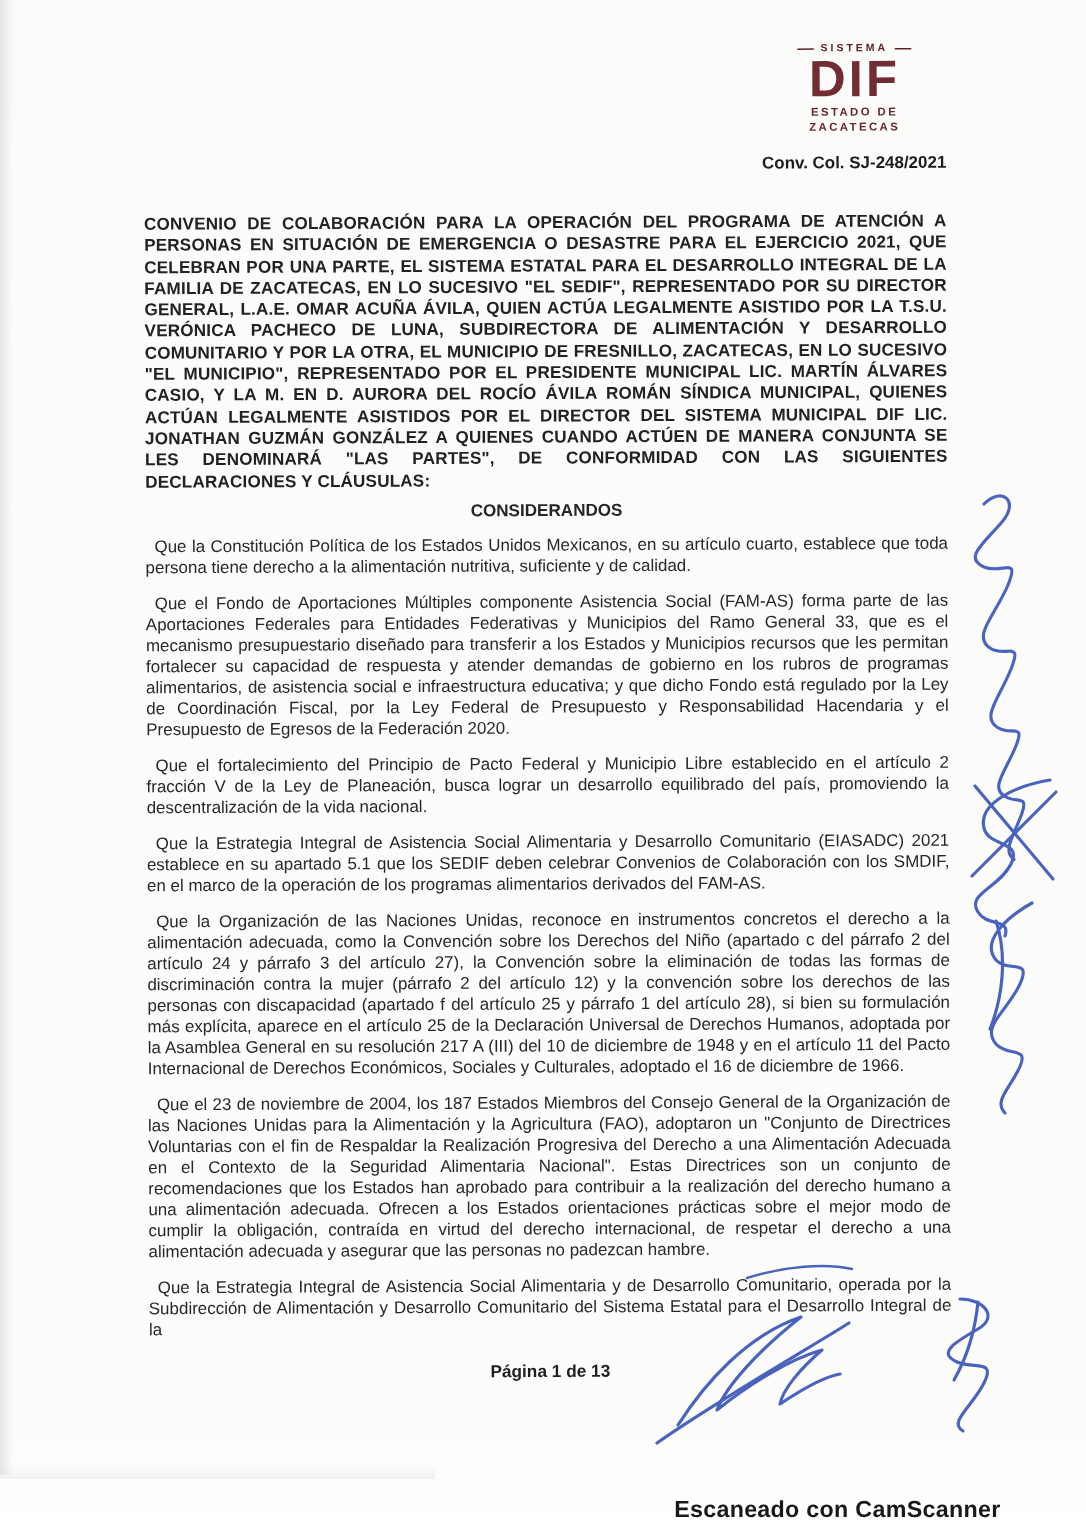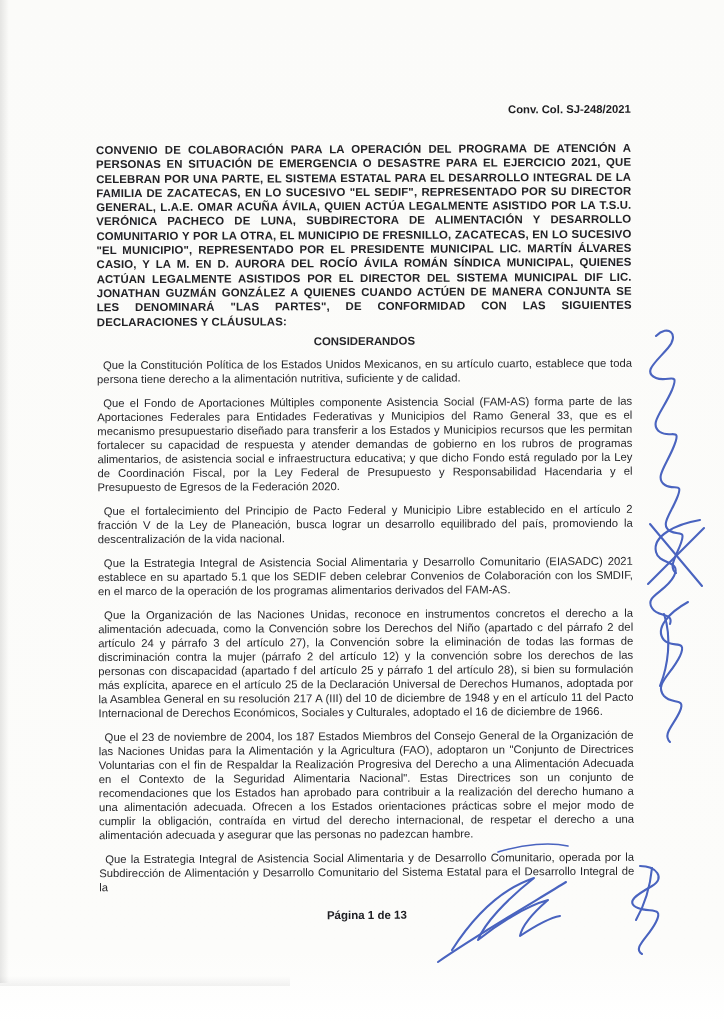--- a/index.html
+++ b/index.html
@@ -51,20 +51,32 @@
     font-size:15.5px; font-weight:600; color:#191919; letter-spacing:0.2px;
   }
 </style>
 </head>
 <body>
 
 <div class="scan-page">
 
   <div class="sheet">
 
+    <div class="logo">
+      <div class="logo-top">
+        <span class="dash"></span>
+        <span class="sistema">SISTEMA</span>
+        <span class="dash"></span>
+      </div>
+      <div class="logo-dif">DIF</div>
+      <div class="logo-sub">
+        <div>ESTADO DE</div>
+        <div>ZACATECAS</div>
+      </div>
+    </div>
 
     <div class="ref">Conv. Col. SJ-248/2021</div>
 
     <p class="title">CONVENIO DE COLABORACIÓN PARA LA OPERACIÓN DEL PROGRAMA DE ATENCIÓN A PERSONAS EN SITUACIÓN DE EMERGENCIA O DESASTRE PARA EL EJERCICIO 2021, QUE CELEBRAN POR UNA PARTE, EL SISTEMA ESTATAL PARA EL DESARROLLO INTEGRAL DE LA FAMILIA DE ZACATECAS, EN LO SUCESIVO "EL SEDIF", REPRESENTADO POR SU DIRECTOR GENERAL, L.A.E. OMAR ACUÑA ÁVILA, QUIEN ACTÚA LEGALMENTE ASISTIDO POR LA T.S.U. VERÓNICA PACHECO DE LUNA, SUBDIRECTORA DE ALIMENTACIÓN Y DESARROLLO COMUNITARIO Y POR LA OTRA, EL MUNICIPIO DE FRESNILLO, ZACATECAS, EN LO SUCESIVO "EL MUNICIPIO", REPRESENTADO POR EL PRESIDENTE MUNICIPAL LIC. MARTÍN ÁLVARES CASIO, Y LA M. EN D. AURORA DEL ROCÍO ÁVILA ROMÁN  SÍNDICA MUNICIPAL, QUIENES ACTÚAN LEGALMENTE ASISTIDOS POR EL DIRECTOR DEL SISTEMA MUNICIPAL DIF LIC. JONATHAN GUZMÁN GONZÁLEZ  A QUIENES CUANDO ACTÚEN DE MANERA CONJUNTA SE LES DENOMINARÁ "LAS PARTES", DE CONFORMIDAD CON LAS SIGUIENTES DECLARACIONES Y CLÁUSULAS:</p>
 
     <div class="heading">CONSIDERANDOS</div>
 
     <p class="para">Que la Constitución Política de los Estados Unidos Mexicanos, en su artículo cuarto, establece que toda persona tiene derecho a la alimentación nutritiva, suficiente y de calidad.</p>
     <p class="para">Que el Fondo de Aportaciones Múltiples componente Asistencia Social (FAM-AS) forma parte de las Aportaciones Federales para Entidades Federativas y Municipios del Ramo General 33, que es el mecanismo presupuestario diseñado para transferir a los Estados y Municipios recursos que les permitan fortalecer su capacidad de respuesta y atender demandas de gobierno en los rubros de programas alimentarios, de asistencia social e infraestructura educativa; y que dicho Fondo está regulado por la Ley de Coordinación Fiscal, por la Ley Federal de Presupuesto y Responsabilidad Hacendaria y el Presupuesto de Egresos de la Federación 2020.</p>
     <p class="para">Que el fortalecimiento del Principio de Pacto Federal y Municipio Libre establecido en el artículo 2 fracción V de la Ley de Planeación, busca lograr un desarrollo equilibrado del país, promoviendo la descentralización de la vida nacional.</p>
@@ -88,13 +100,14 @@
       <path d="M452 950 c18 -28 46 -60 82 -72 c-28 22 -50 46 -56 62 c20 -16 48 -34 70 -40 c-14 12 -26 26 -28 36 c12 -8 28 -18 40 -20"></path>
       <path d="M438 962 C478 934 544 896 566 882"></path>
       <path d="M640 866 c16 0 26 12 12 20 c-14 8 -28 16 -14 22 c12 5 26 -2 18 14 c-8 16 -24 26 -14 32"></path>
       <path d="M652 868 c-2 20 -8 38 -16 52"></path>
     </g>
   </svg>
 
   <div class="edge-left"></div>
   <div class="edge-bottom"></div>
 
+  <div class="camscanner">Escaneado con CamScanner</div>
 </div>
 
 </body></html>

